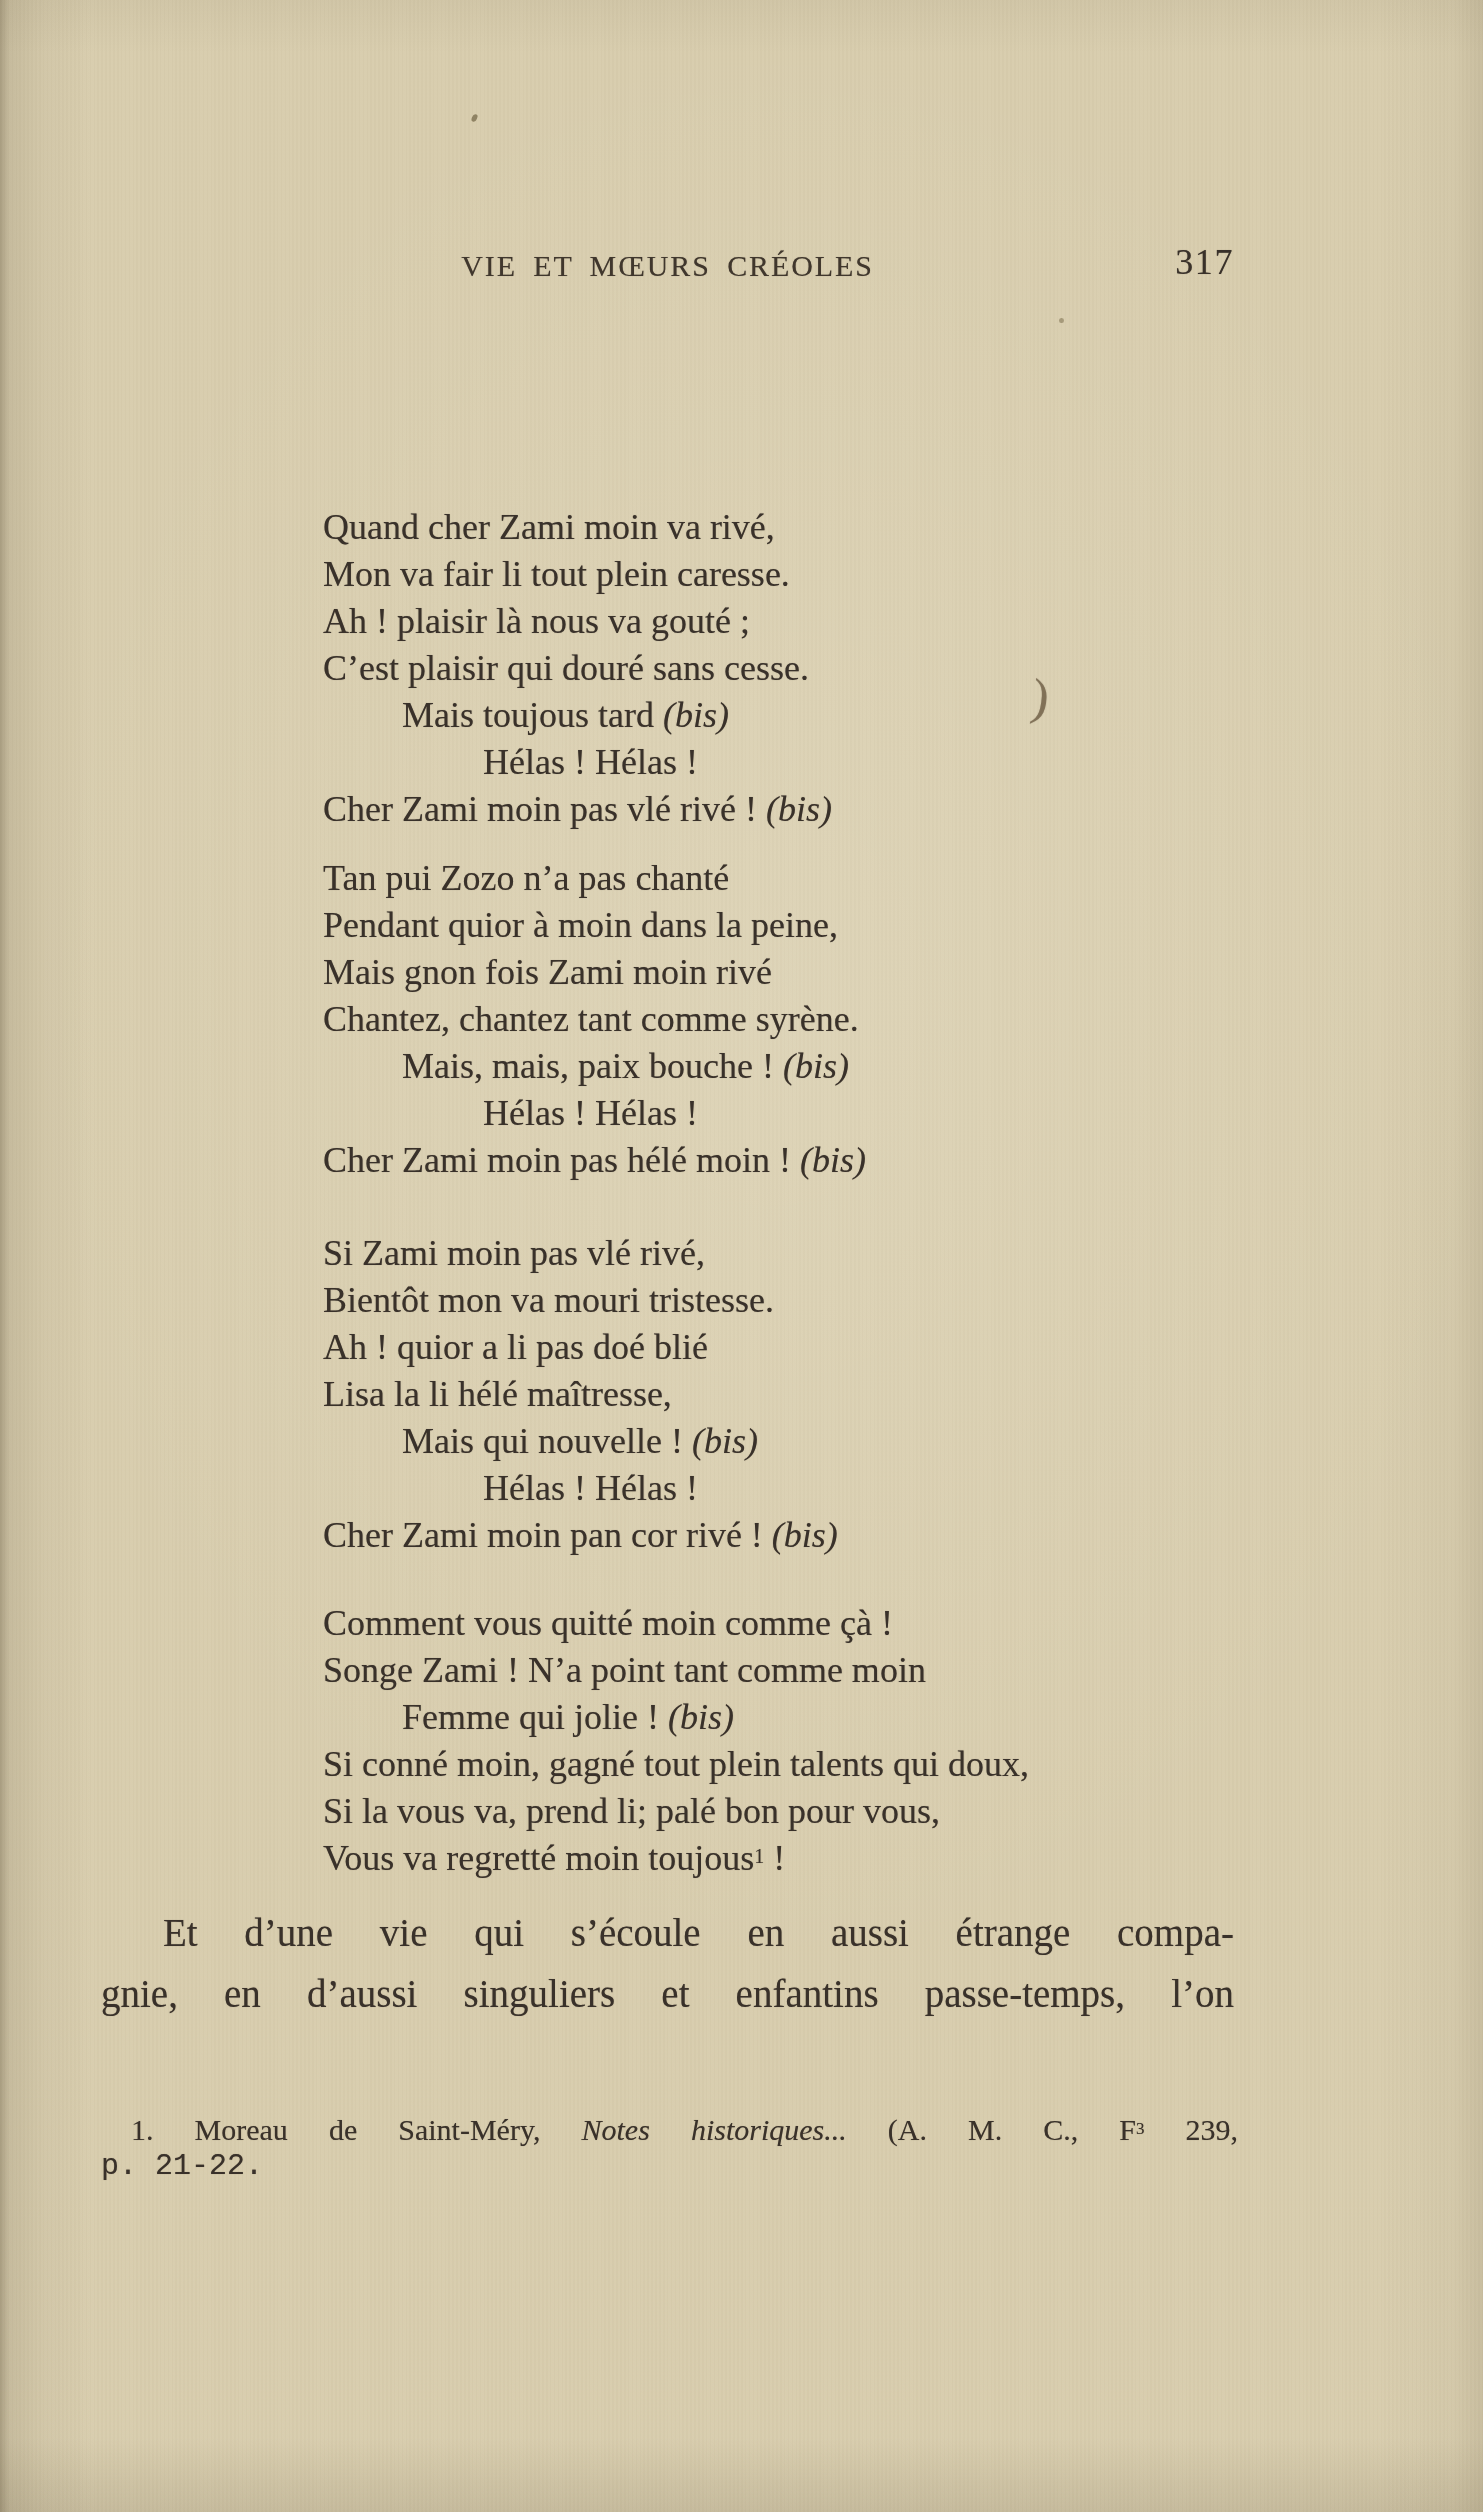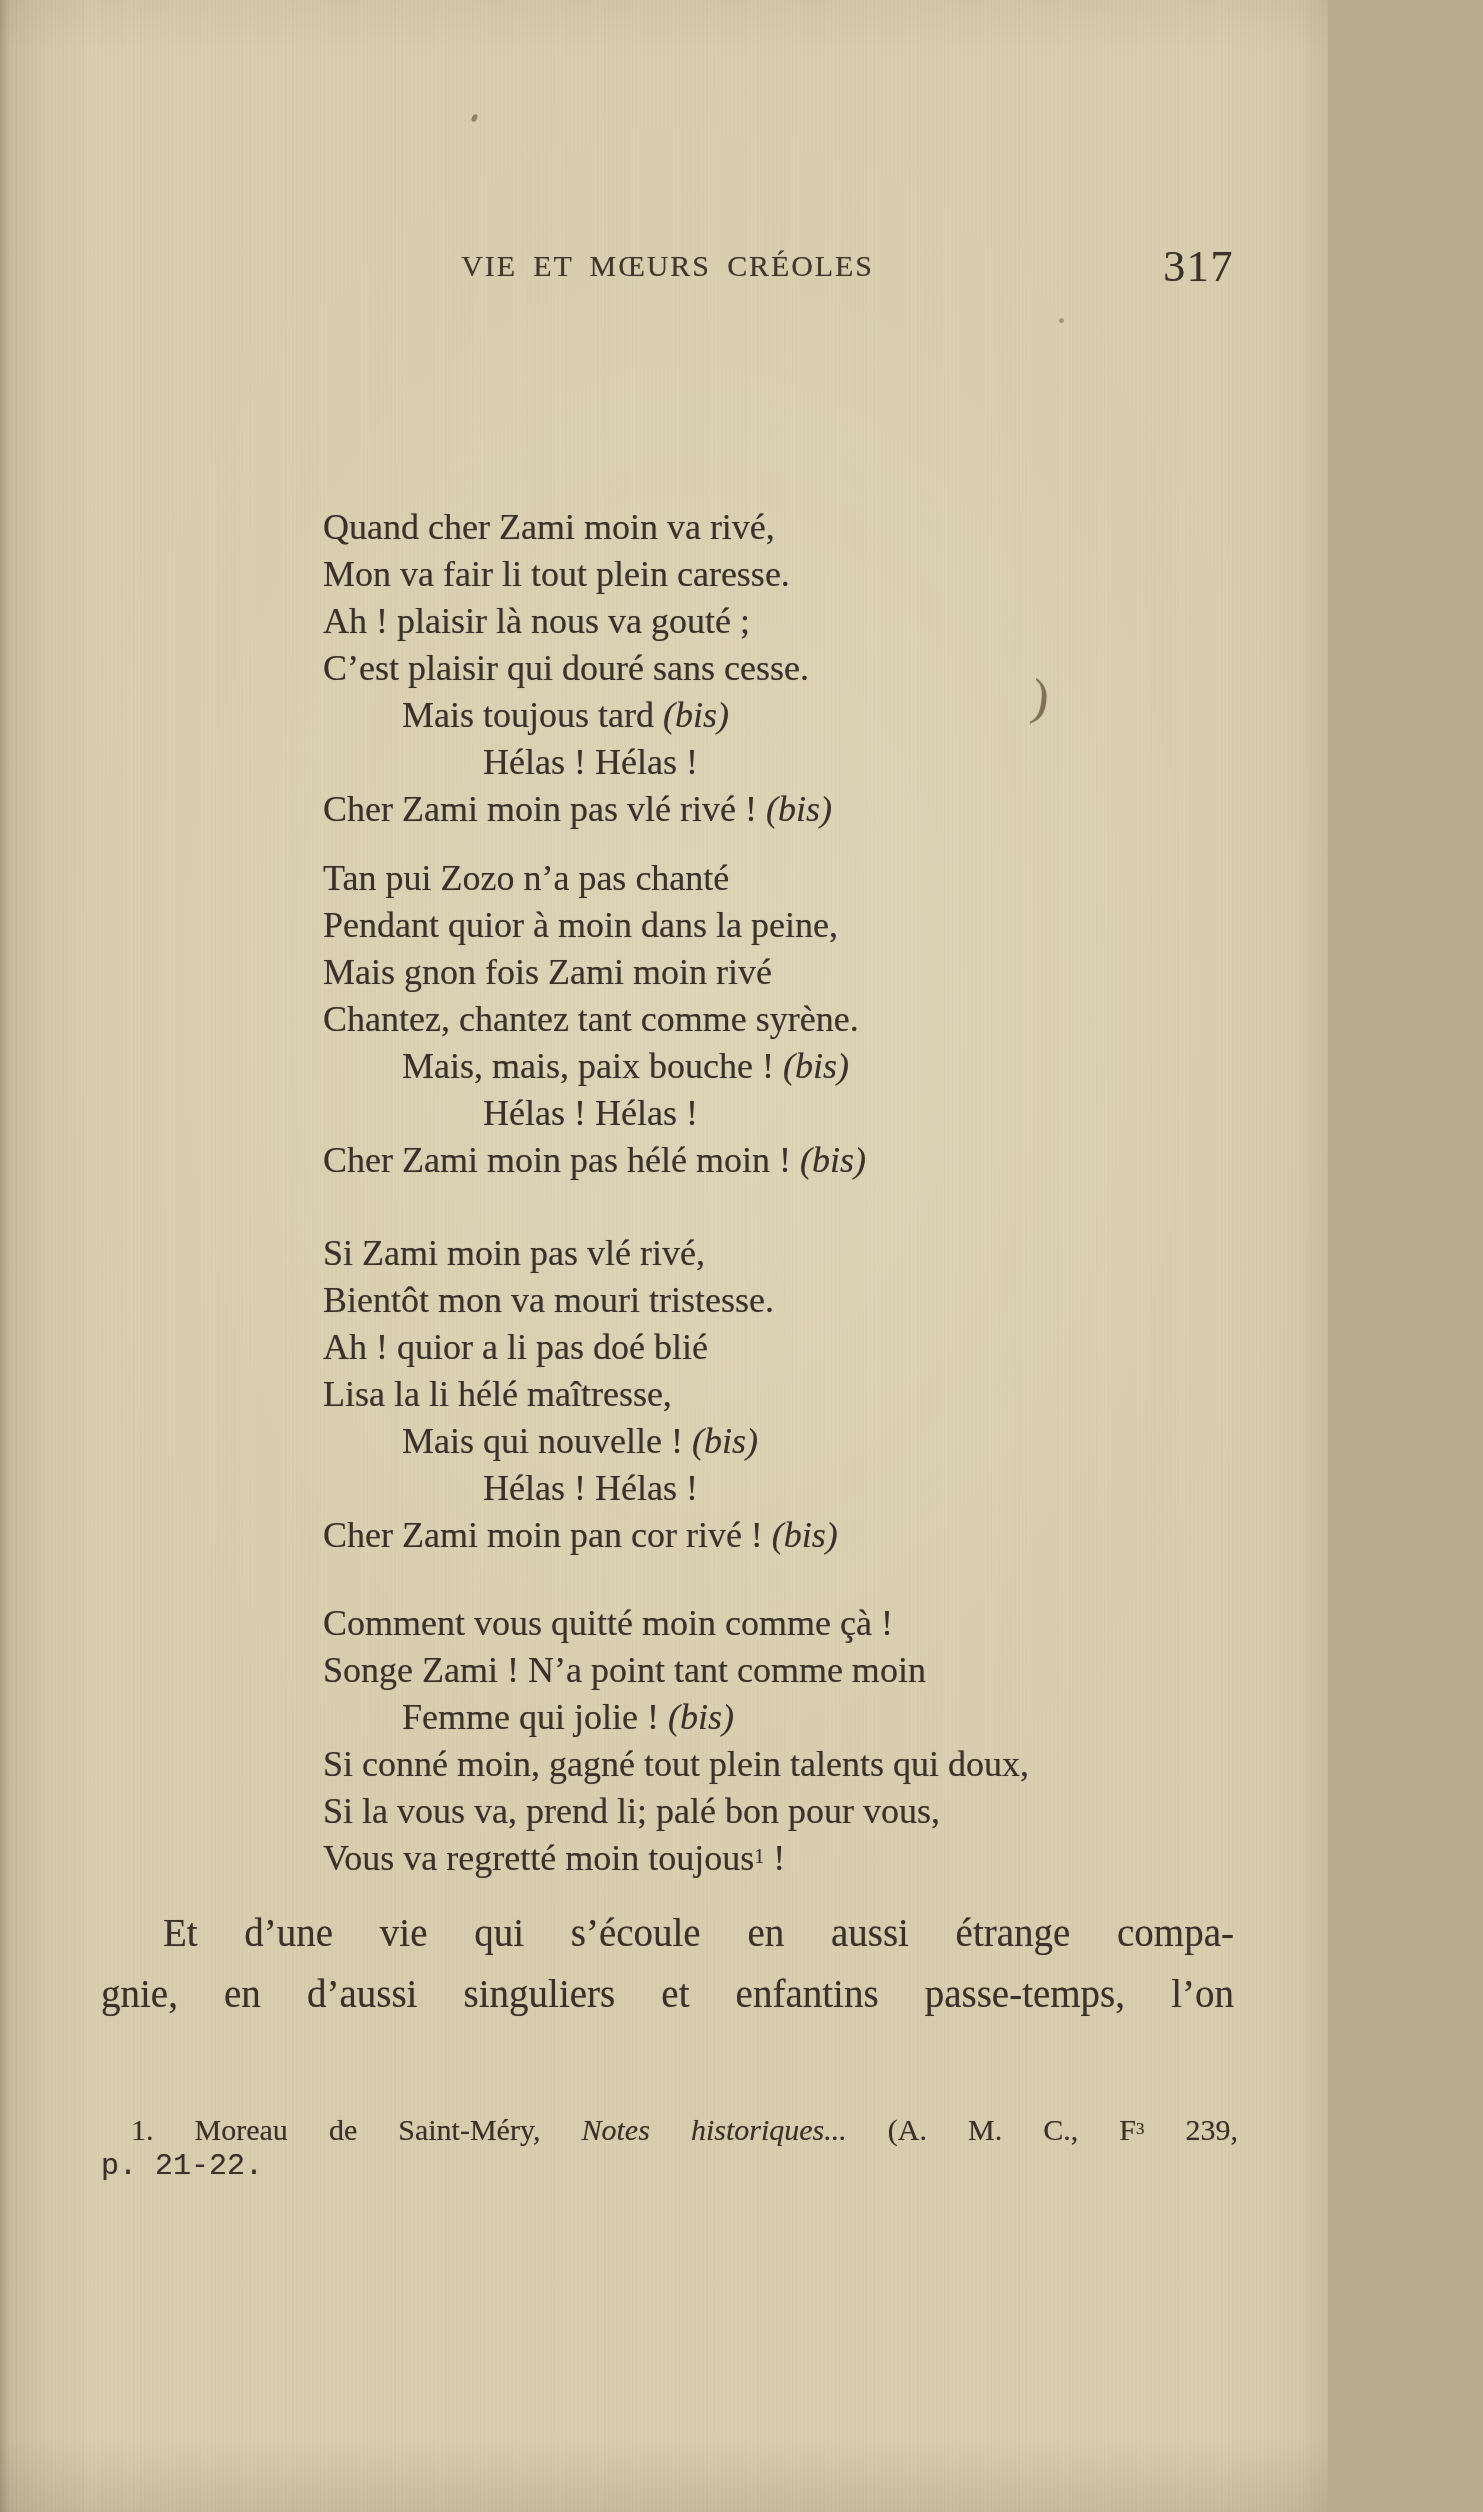--- a/index.html
+++ b/index.html
@@ -1,18 +1,18 @@
 <!DOCTYPE html>
 <html style="font-size:12.5px"><head>
 <meta charset="utf-8">
 <style>
   html, body { margin:0; padding:0; background:#b9ac8d; }
   .page {
     position: relative;
-    width: 1328px;
+    width: 1483px;
     height: 2512px;
     margin: 0;
     overflow: hidden;
     font-family: "Liberation Serif", "DejaVu Serif", serif;
     color: #39312a;
     background:
       radial-gradient(ellipse 68% 52% at 52% 40%, rgba(255,252,240,0.15), rgba(255,252,240,0) 75%),
       linear-gradient(90deg, rgba(64,52,30,0.30), rgba(64,52,30,0.12) 9.3px, rgba(64,52,30,0.05) 37px, rgba(64,52,30,0) 93px),
       linear-gradient(270deg, rgba(64,52,30,0.10), rgba(64,52,30,0.03) 31px, rgba(64,52,30,0) 101px),
       linear-gradient(0deg, rgba(64,52,30,0.12), rgba(64,52,30,0) 74px),
@@ -24,21 +24,21 @@
 
   
   .header { position:absolute; top:249px; left:101px; width:1133px; height:54px; }
   .title {
     text-align:center;
     font-size:30px;
     letter-spacing:1.9px;
     word-spacing:7px;
     color:#40372d;
   }
-  .folio { position:absolute; right:0; top:-7.8px; font-size:44px; letter-spacing:1.6px; }
+  .folio { position:absolute; right:0; top:-7.8px; font-size:36px; letter-spacing:1.6px; }
 
   
   .para { position:absolute; left:101px; width:1133px; font-size:39px; line-height:61px; }
   .para .pl { text-align:justify; text-align-last:justify; }
   .intro { top:310px; }
   .intro .l1 { text-indent:64px; }
   .closing { top:1902px;font-family:Liberation Serif, serif; }
   .closing .l1 { text-indent:62px; }
 
   

